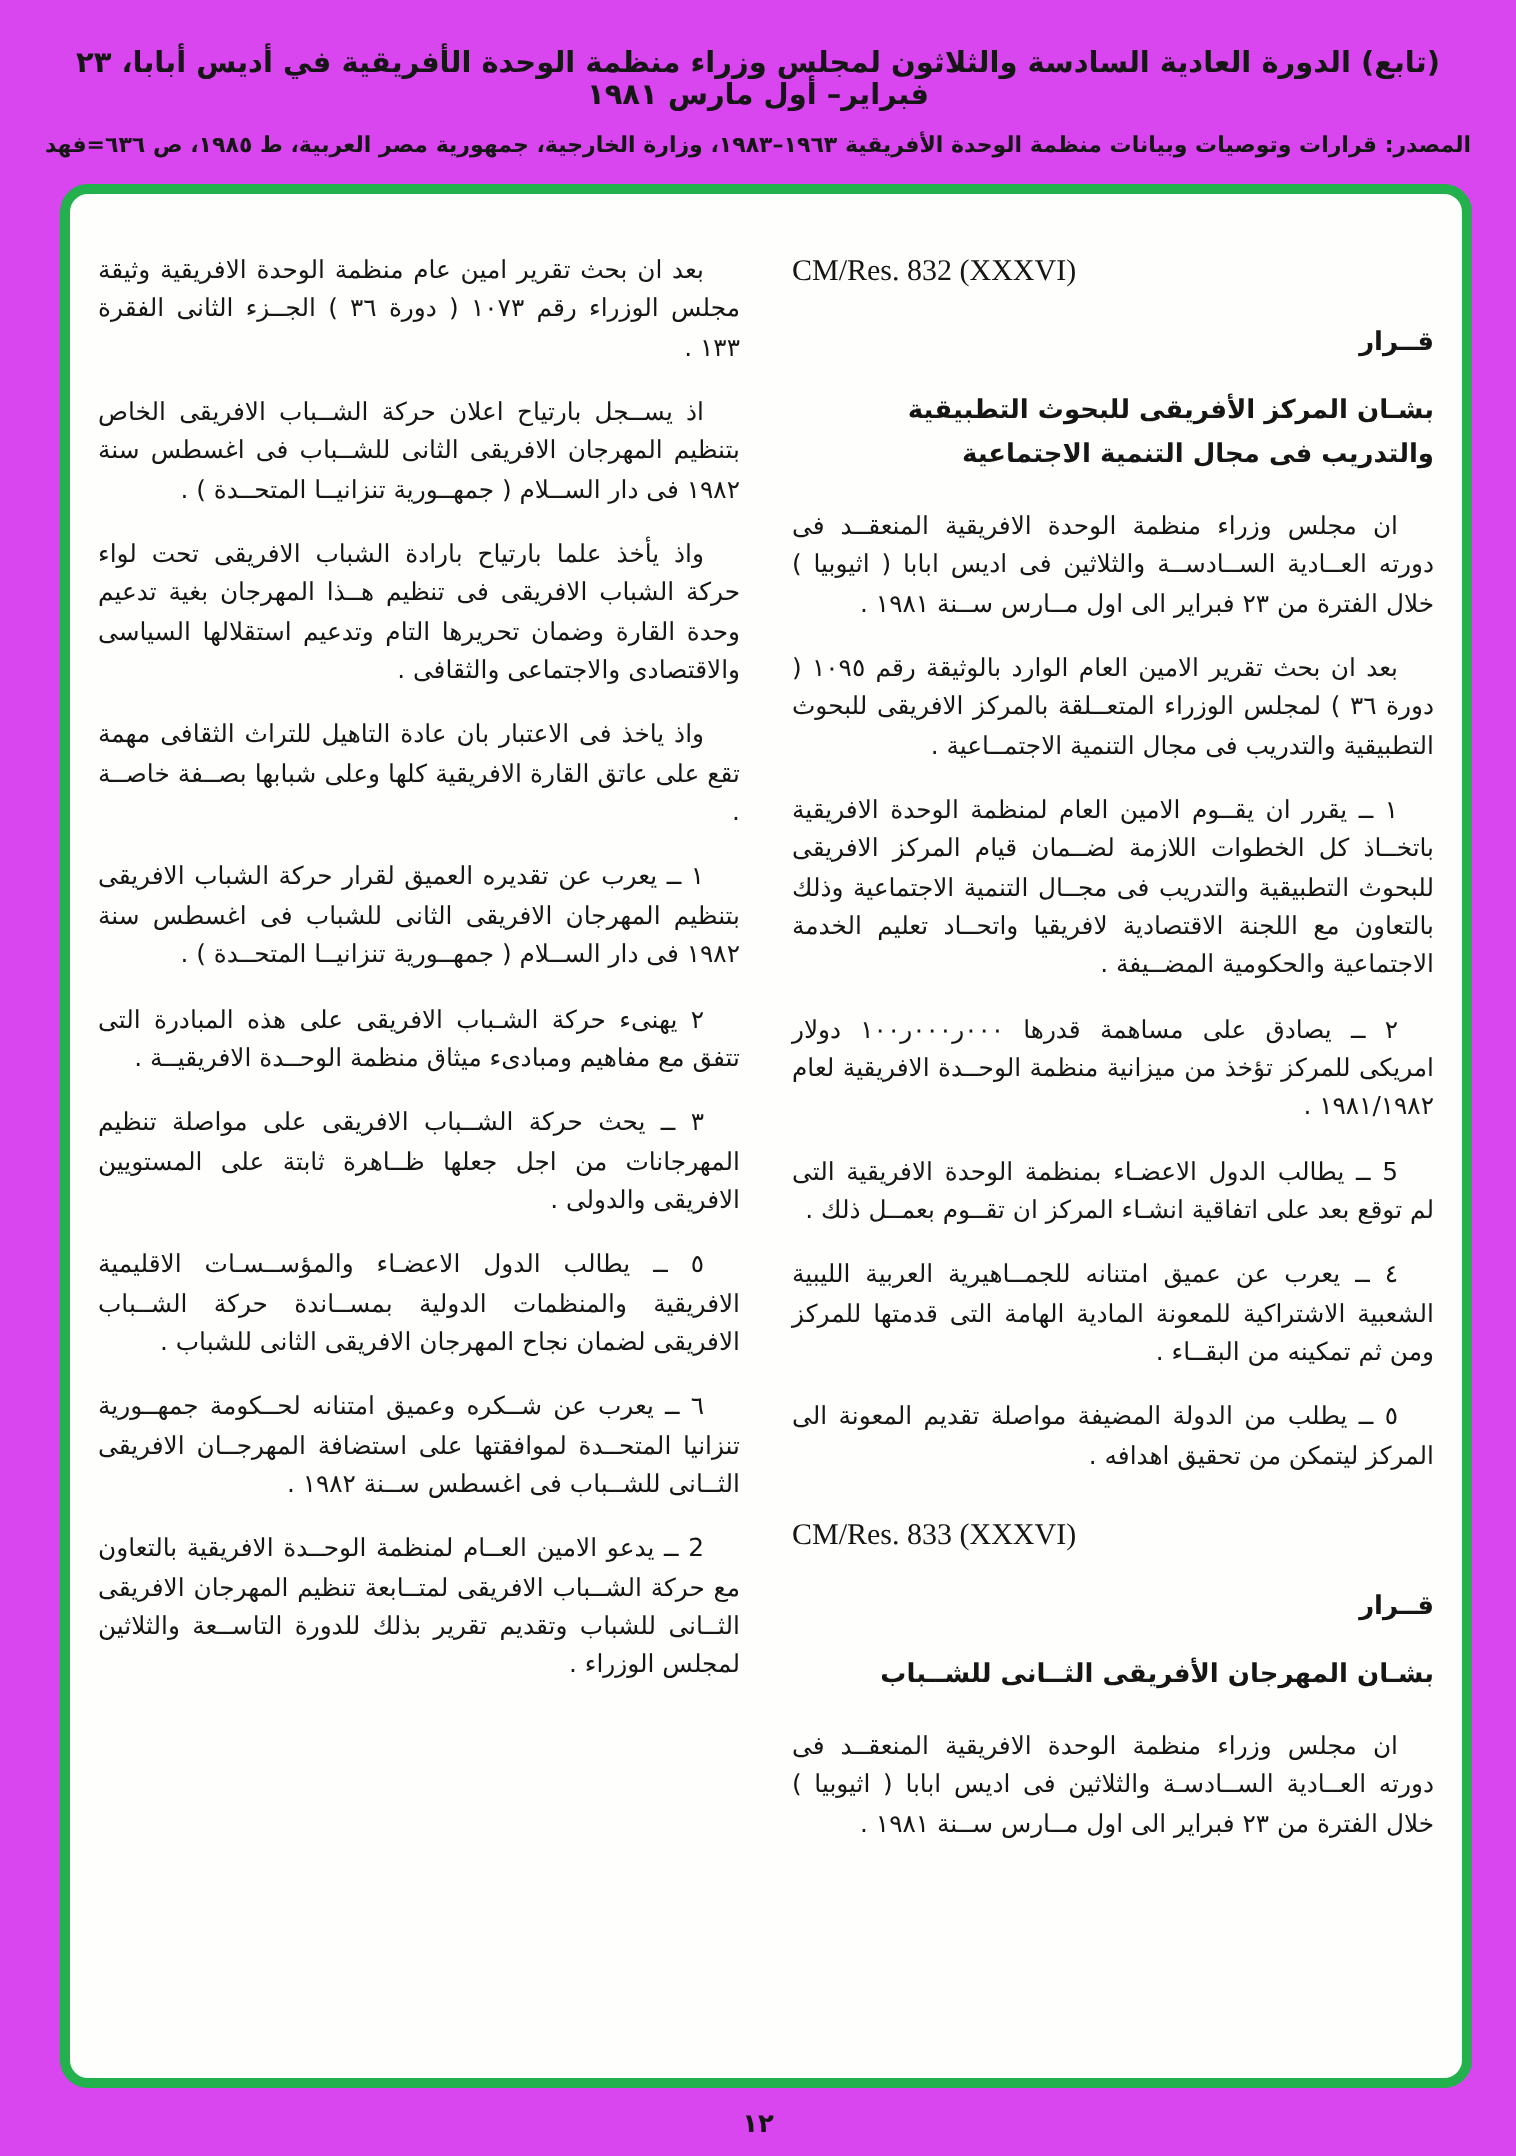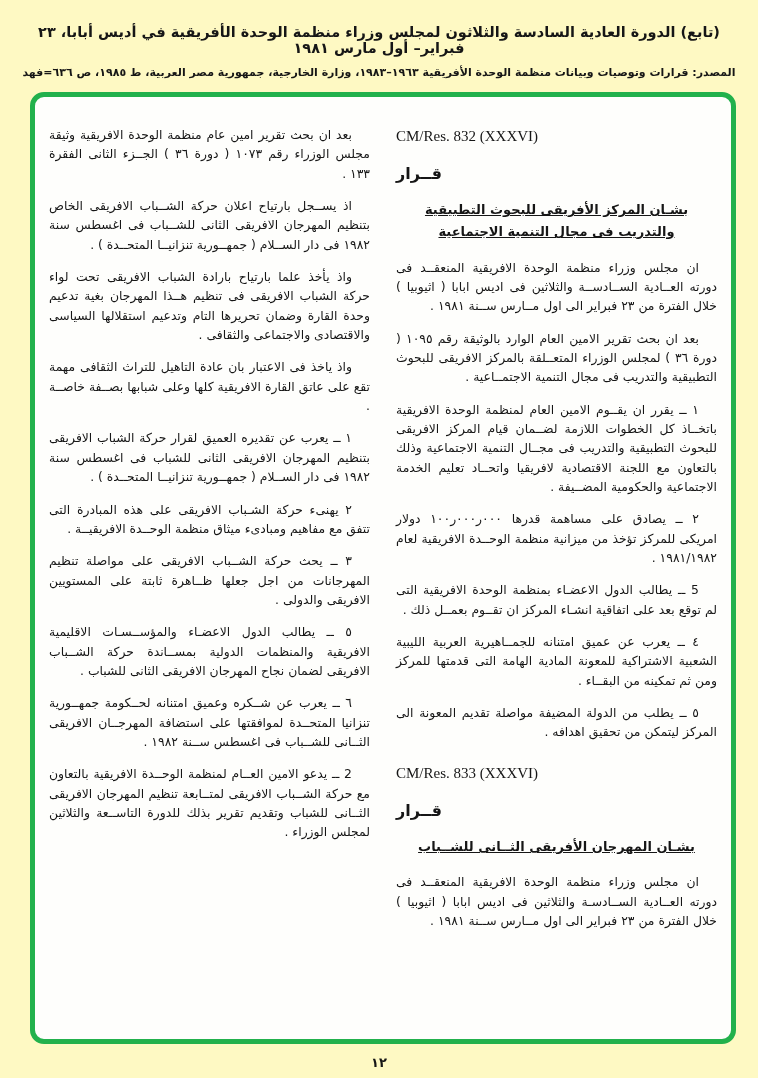--- a/index.html
+++ b/index.html
@@ -4,21 +4,21 @@
 <style>
   html, body {
     margin: 0;
     padding: 0;
     background: #ffffff;
   }
   .page {
     position: relative;
     width: 758px;
     height: 1078px;
-    background: #fef9c3;
+    background: #d946ef;
     font-family: "DejaVu Sans", sans-serif;
     color: #161616;
     overflow: hidden;
   }
   .header {
     position: absolute;
     top: 24px;
     left: 20px;
     right: 20px;
     direction: rtl;
@@ -68,34 +68,32 @@
   .docref {
     direction: ltr;
     text-align: left;
     font-family: "Liberation Serif", serif;
     font-size: 15px;
     margin: 2px 0 14px 0;
     text-indent: 0;
   }
   .docref.second { margin-top: 20px; }
   .res-title {
-    text-align: left;
+    text-align: right;
     font-weight: bold;
-    font-size: 16px;
+    font-size: 13px;
     margin: 0 0 12px 0;
     text-indent: 0;
   }
   .res-subtitle {
-    text-align: center;
     font-weight: bold;
     font-size: 13px;
     line-height: 1.7;
     margin: 0;
     text-indent: 0;
-    text-decoration: underline;
   }
   .res-subtitle.last { margin-bottom: 14px; }
   .footer {
     position: absolute;
     bottom: 8px;
     left: 0;
     right: 0;
     text-align: center;
     font-size: 13px;
     font-weight: bold;

